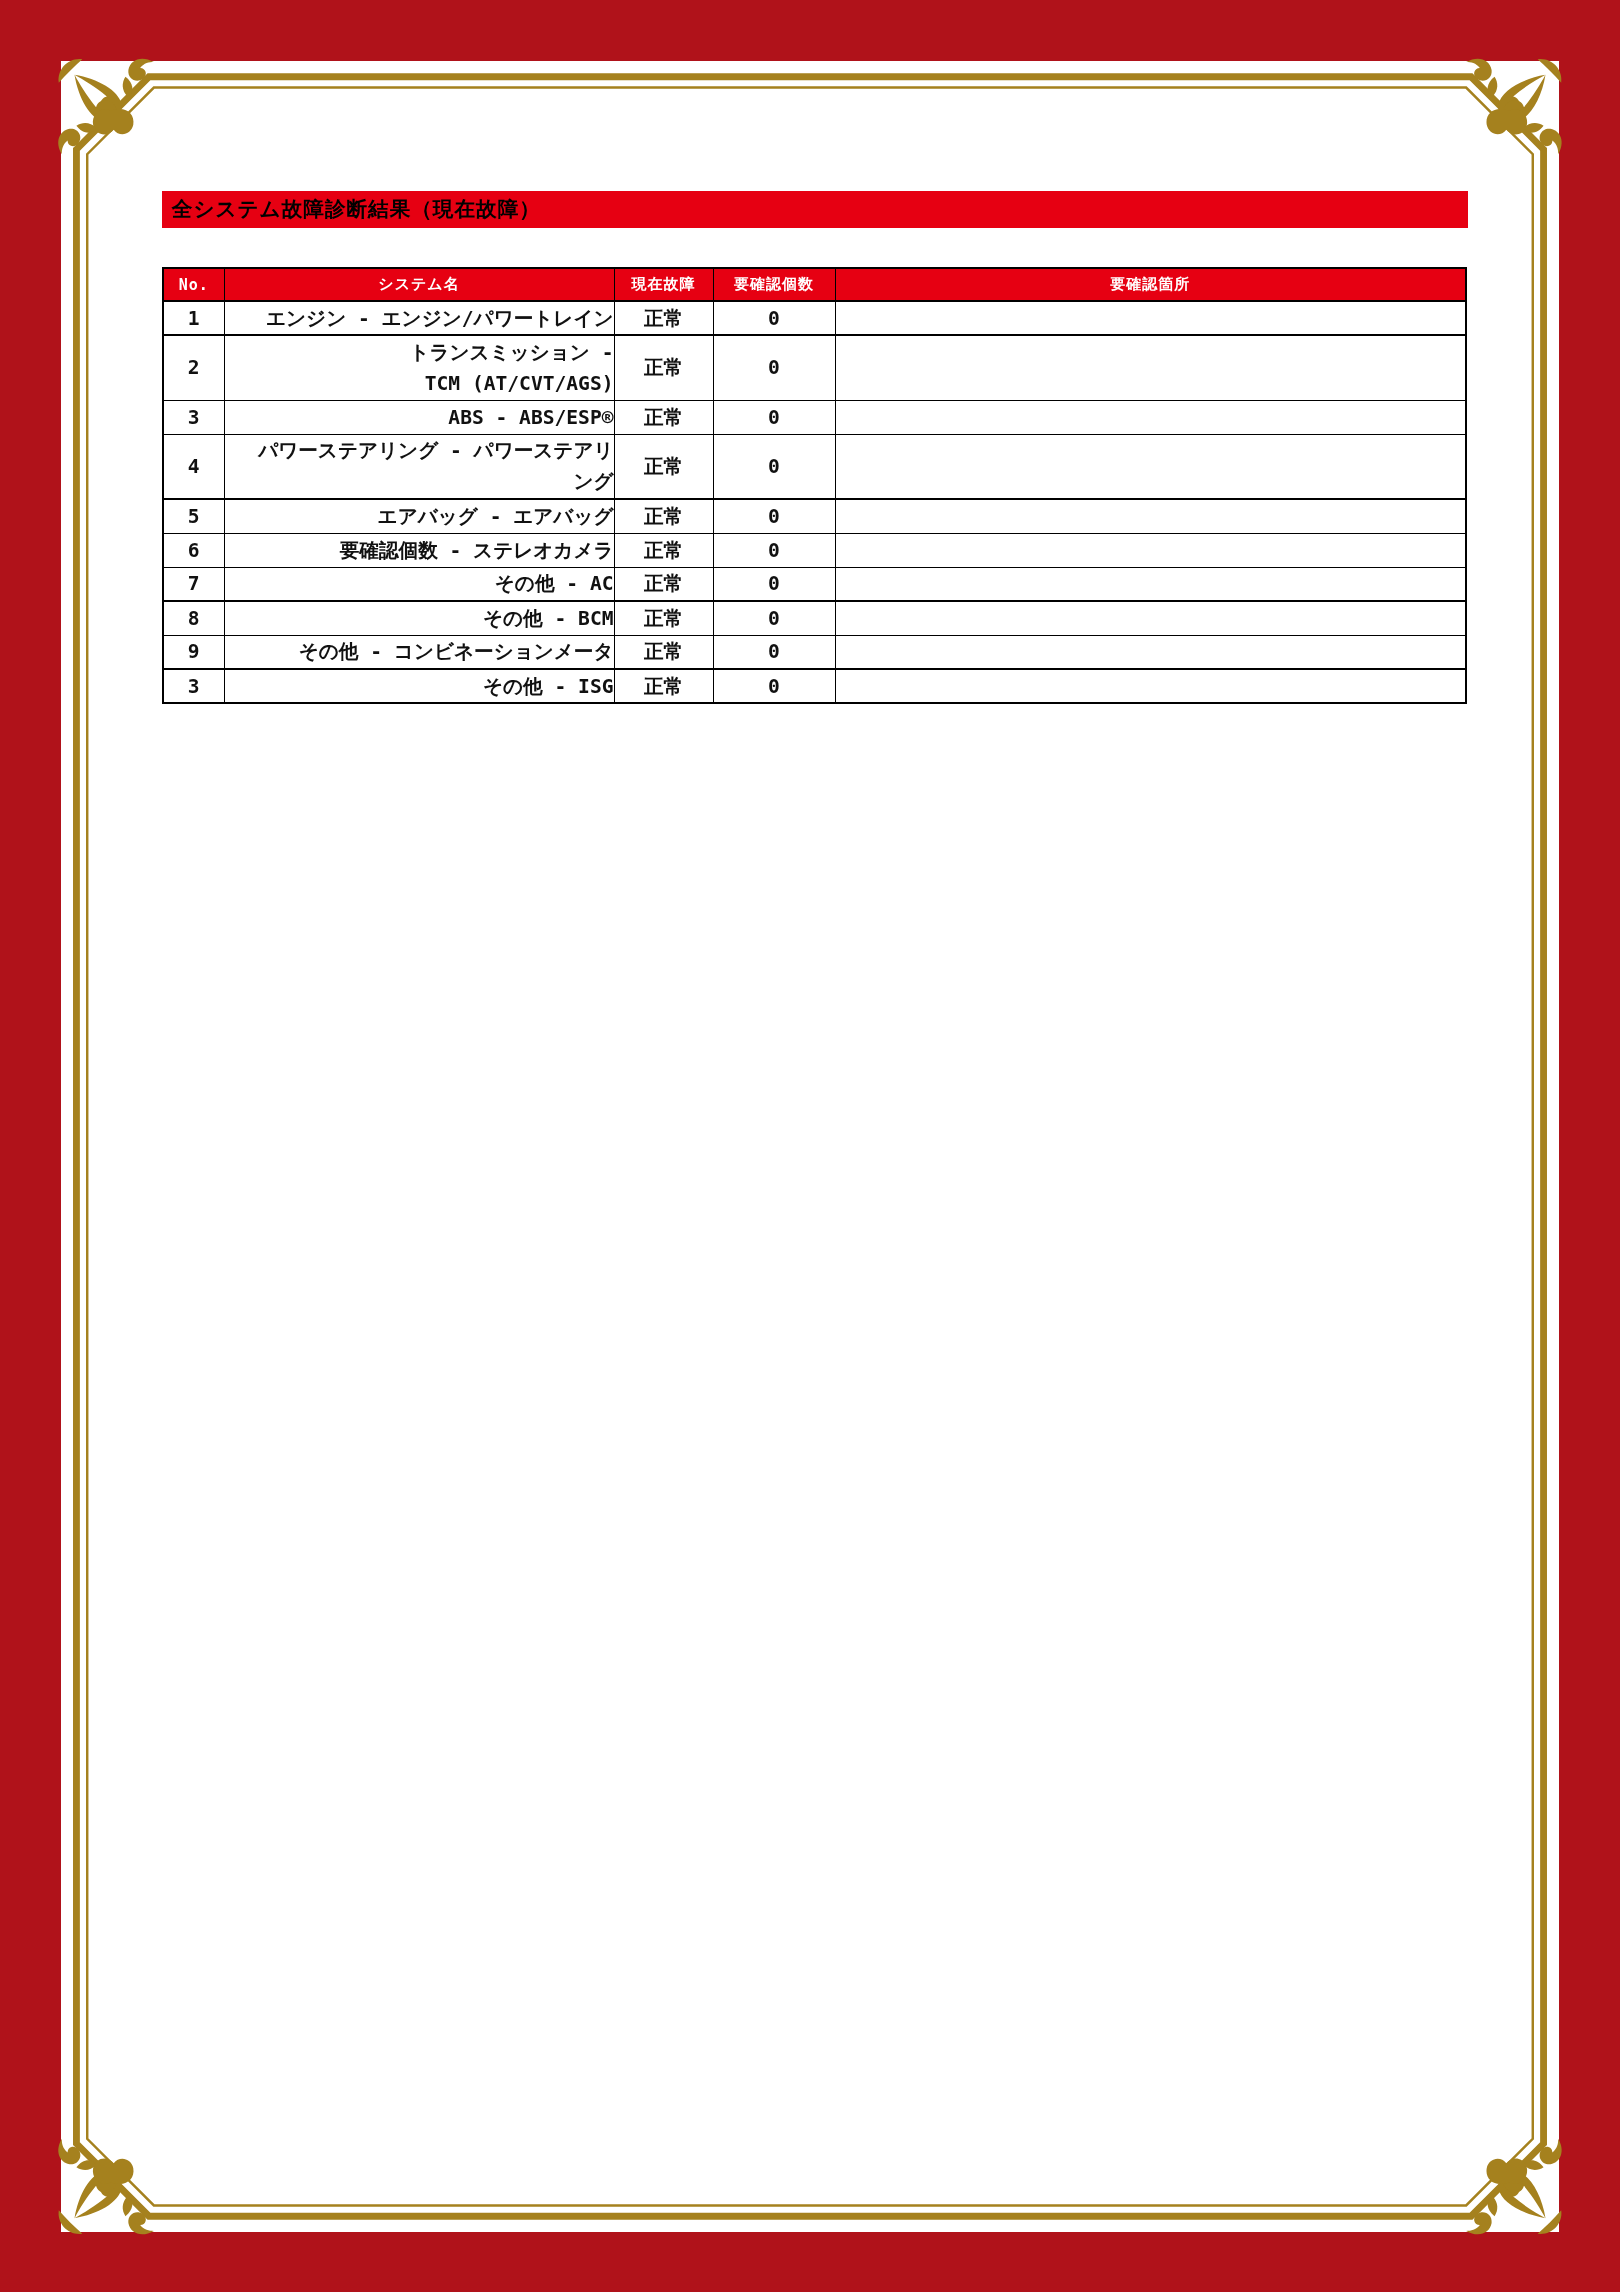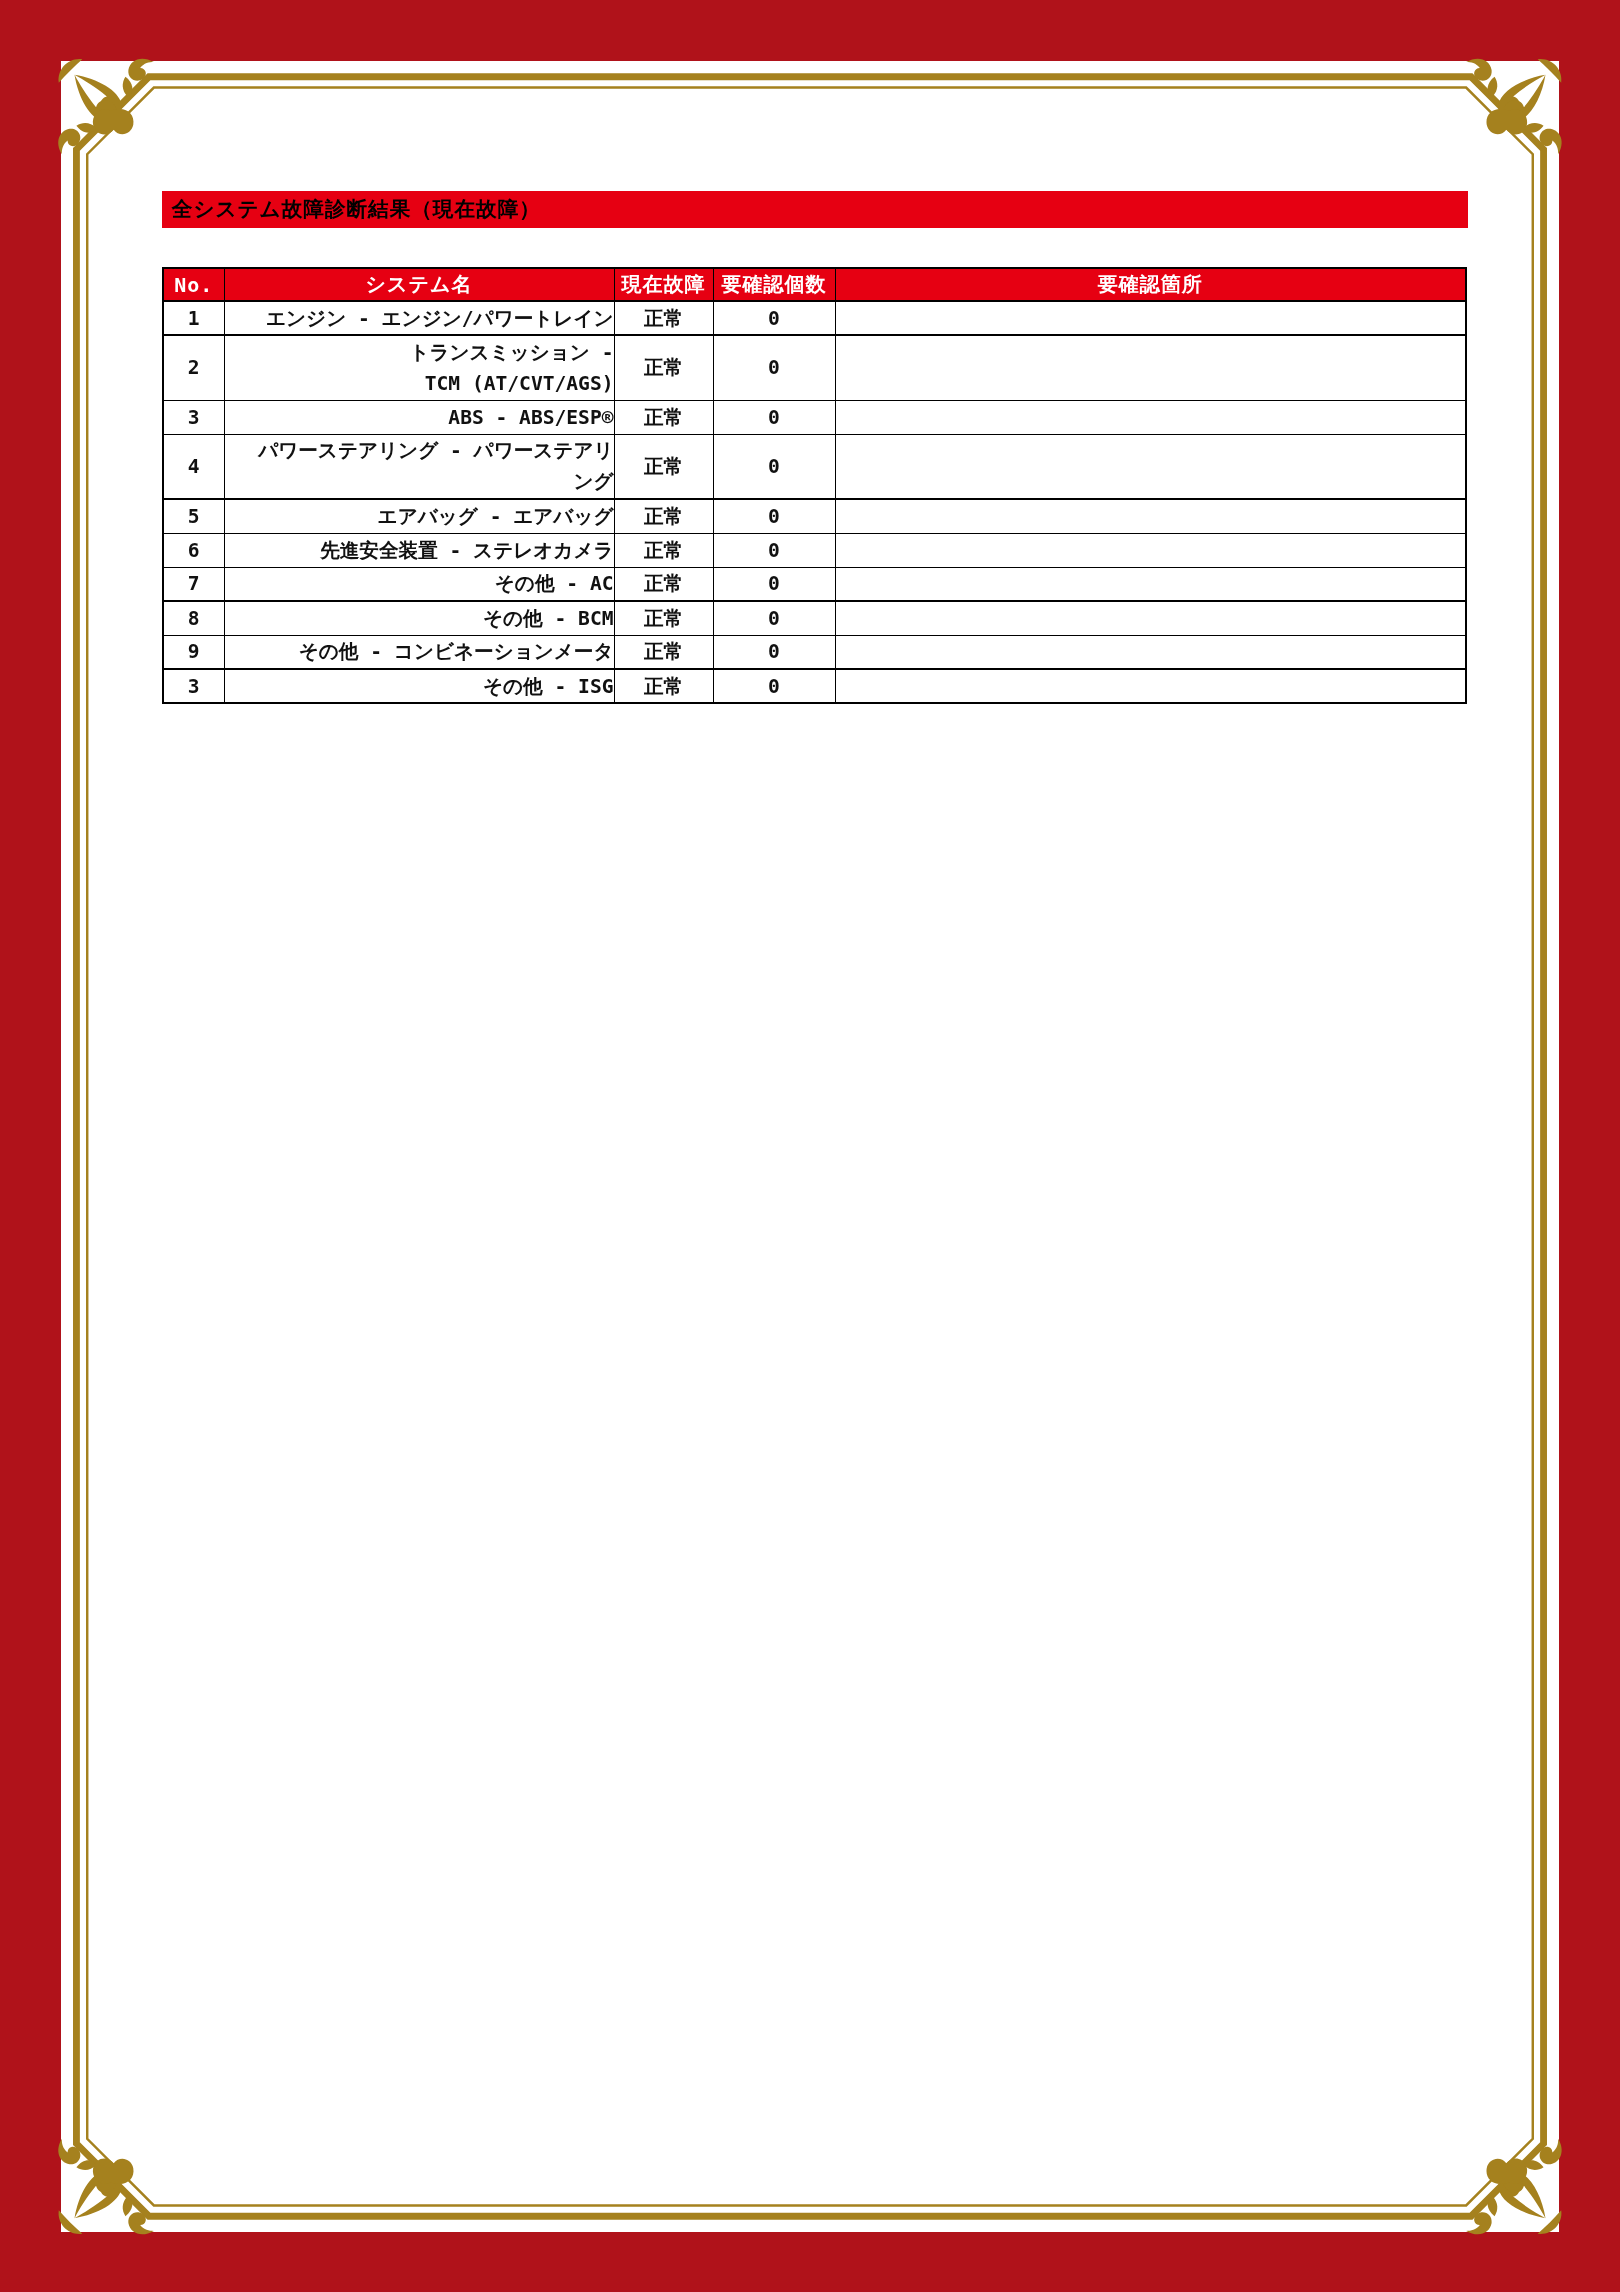--- a/index.html
+++ b/index.html
@@ -22,21 +22,21 @@
     font-size:20.6px;font-weight:bold;line-height:37px;padding-left:9.8px;letter-spacing:1px;
     white-space:nowrap;overflow:hidden;
   }
   table.diag{
     position:absolute;left:162px;top:267px;width:1303px;
     border-collapse:collapse;table-layout:fixed;
     border:2px solid #000;
   }
   table.diag th,table.diag td{border:1px solid #000;box-sizing:border-box;padding:0;}
   table.diag thead th{
-    background:#E60012;color:#ffffff;font-size:20px;font-weight:bold;
+    background:#E60012;color:#ffffff;font-size:15px;font-weight:bold;
     height:33px;text-align:center;border-bottom-width:2px;letter-spacing:1px;
   }
   table.diag tbody td{font-size:19.6px;font-weight:bold;color:#111111;vertical-align:middle;}
   tbody tr{height:34px;}
   tbody tr.tall{height:65px;}
   tbody tr.thickb td{border-bottom-width:2px;}
   .c-no{width:61px;text-align:center;}
   .c-name{width:390px;text-align:right;padding:2px 10.8px;white-space:pre-line;line-height:31px;}
   .c-result{width:99px;text-align:center;}
   .c-count{width:122px;text-align:center;}
@@ -122,21 +122,21 @@
       </tr>
       <tr>
         <td class="c-no">5</td>
         <td class="c-name">エアバッグ - エアバッグ</td>
         <td class="c-result">正常</td>
         <td class="c-count">0</td>
         <td class="c-detail"></td>
       </tr>
       <tr>
         <td class="c-no">6</td>
-        <td class="c-name">先進安全装置 - ステレオカメラ</td>
+        <td class="c-name">要確認個数 - ステレオカメラ</td>
         <td class="c-result">正常</td>
         <td class="c-count">0</td>
         <td class="c-detail"></td>
       </tr>
       <tr class="thickb">
         <td class="c-no">7</td>
         <td class="c-name">その他 - AC</td>
         <td class="c-result">正常</td>
         <td class="c-count">0</td>
         <td class="c-detail"></td>

